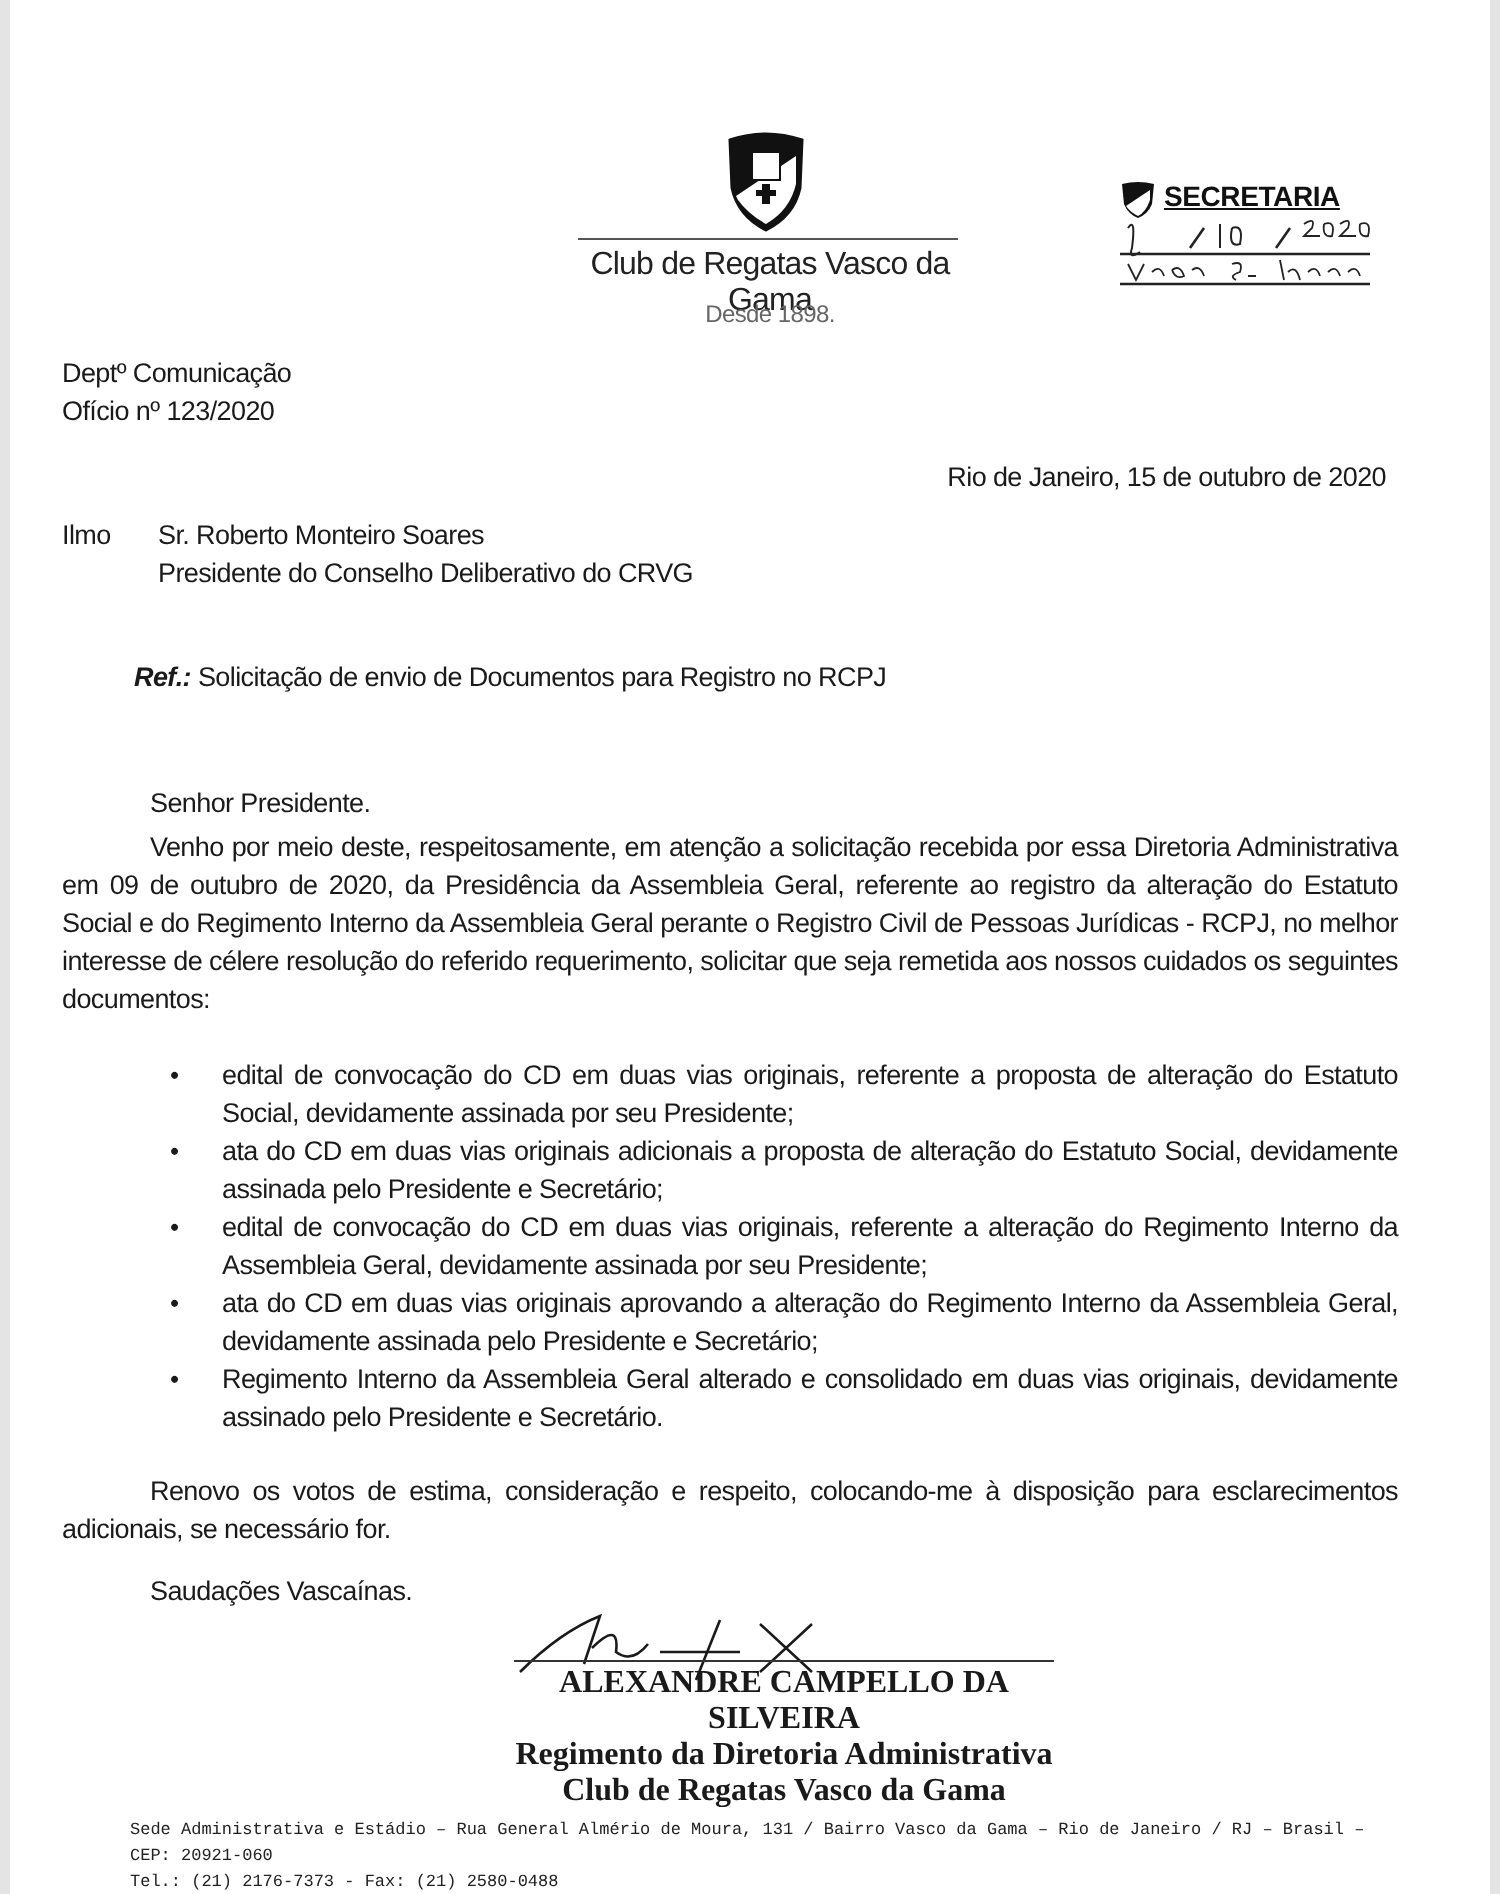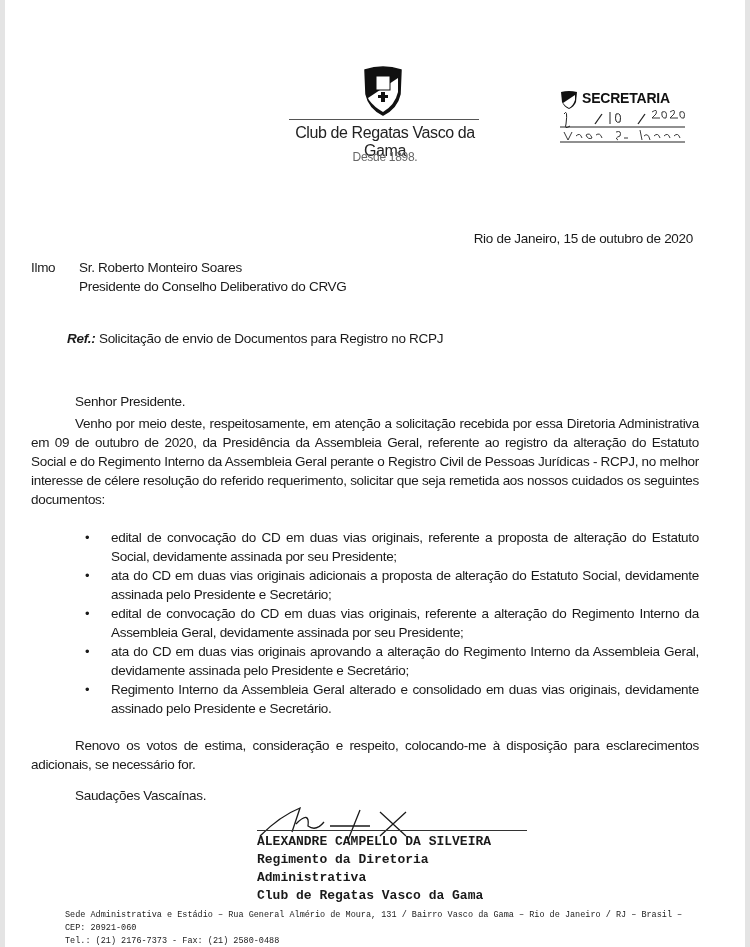--- a/index.html
+++ b/index.html
@@ -23,21 +23,21 @@
   }
   .club-name {
     position: absolute; left: 280px; top: 124px; width: 200px; text-align: center;
     font-size: 16px; color: #222; letter-spacing: -0.4px;
   }
   .since {
     position: absolute; left: 280px; top: 150px; width: 200px; text-align: center;
     font-size: 12px; color: #666;
   }
   .stamp { position: absolute; left: 555px; top: 90px; width: 130px; height: 60px; }
-  .stamp-label { position: absolute; left: 22px; top: 0; font-size: 14px; font-weight: bold; color: #111; letter-spacing: -0.2px; }
+  .stamp-label { position: absolute; left: 22px; top: 0; font-size: 14px; font-weight: bold; color: #111; letter-spacing: -0.2px; text-decoration: underline; }
   .stamp-icon { position: absolute; left: 0; top: 0; width: 18px; height: 20px; }
   .stamp svg.hand { position: absolute; left: 0; top: 12px; }
   .text { font-size: 13.5px; line-height: 19px; position: absolute; }
   .dept { left: 26px; top: 177px; }
   .date { right: 52px; top: 229px; text-align: right; margin-left: 36px; }
   .addr { left: 26px; top: 258px; }
   .addr .lbl { display: inline-block; width: 48px; }
   .addr .indent { padding-left: 48px; text-align: center; }
   .ref { left: 26px; top: 329px; margin-left: 36px; }
   .ref b { font-style: italic; }
@@ -47,21 +47,21 @@
   }
   .list { left: 106px; top: 528px; width: 588px; margin: 0; padding: 0; list-style: none; }
   .list li { position: relative; text-align: justify; }
   .list li::before {
     content: "•"; position: absolute; left: -26px; top: 0; font-size: 13px;
   }
   .closing { left: 26px; top: 736px; width: 668px; text-align: justify; text-indent: 44px; }
   .salut { left: 70px; top: 786px; }
   .sig-line { position: absolute; left: 252px; top: 830px; width: 270px; height: 1px; background: #333; }
   .signature { position: absolute; left: 225px; top: 796px; }
-  .signer { position: absolute; left: 252px; top: 833px; width: 270px; font-size: 13px; line-height: 18px; font-weight: bold; font-family: Liberation Mono, monospace; }
+  .signer { position: absolute; left: 252px; top: 833px; width: 270px; text-align: center; font-size: 16px; line-height: 18px; font-weight: bold; font-family: Liberation Serif, serif; }
   .footer { position: absolute; left: 60px; top: 909px; width: 640px; text-align: left; font-family: Liberation Mono, monospace; font-size: 8.5px; line-height: 13px; color: #222; }
 </style>
 </head>
 <body>
 
 <div class="page">
 
   <svg class="crest" viewBox="0 0 42 52">
     <path d="M3 6 Q21 0 39 6 L38 30 Q35 44 21 51 Q7 44 4 30 Z" fill="#111" stroke="#111" stroke-width="1.5"></path>
     <path d="M6 34 L36 14 L36 28 Q33 41 21 48 Q12 43 7 36 Z" fill="#fff"></path>
@@ -84,20 +84,24 @@
       <line x1="0" y1="40" x2="125" y2="40" stroke="#222" stroke-width="1.2"></line>
       <path d="M4 12 Q8 6 6 22 Q4 28 10 24" fill="none" stroke="#222" stroke-width="1"></path>
       <path d="M35 22 L42 12" stroke="#222" stroke-width="1.3"></path>
       <path d="M50 10 L50 22 M56 12 Q62 10 60 20 Q54 22 56 12" fill="none" stroke="#222" stroke-width="1"></path>
       <path d="M78 22 L85 12" stroke="#222" stroke-width="1.3"></path>
       <path d="M92 10 Q98 6 96 12 L92 16 L100 16 M102 10 Q108 8 106 16 Q101 17 102 10 M110 10 Q116 6 114 12 L110 16 L118 16 M120 10 Q126 8 124 16 Q119 17 120 10" fill="none" stroke="#222" stroke-width="0.9"></path>
       <path d="M4 30 L8 38 L12 30 M16 34 Q20 30 22 36 M26 33 Q30 30 32 36 Q28 38 26 33 M36 33 Q40 30 42 36 M56 30 Q62 28 60 34 Q54 36 58 38 M64 36 L68 36 M80 28 L82 38 M84 34 Q88 30 90 38 M94 34 Q98 30 100 36 M104 34 Q108 30 110 36 M114 34 Q118 30 120 36" fill="none" stroke="#222" stroke-width="0.9"></path>
     </svg>
   </div>
 
+  <div class="text dept narrow">
+    <div>Deptº Comunicação</div>
+    <div>Ofício nº 123/2020</div>
+  </div>
 
   <div class="text date narrow">Rio de Janeiro, 15 de outubro de 2020</div>
 
   <div class="text addr narrow">
     <div><span class="lbl">Ilmo</span><span>Sr. Roberto Monteiro Soares</span></div>
     <div class="indent">Presidente do Conselho Deliberativo do CRVG</div>
   </div>
 
   <div class="text ref narrow">
     <b>Ref.:</b>

